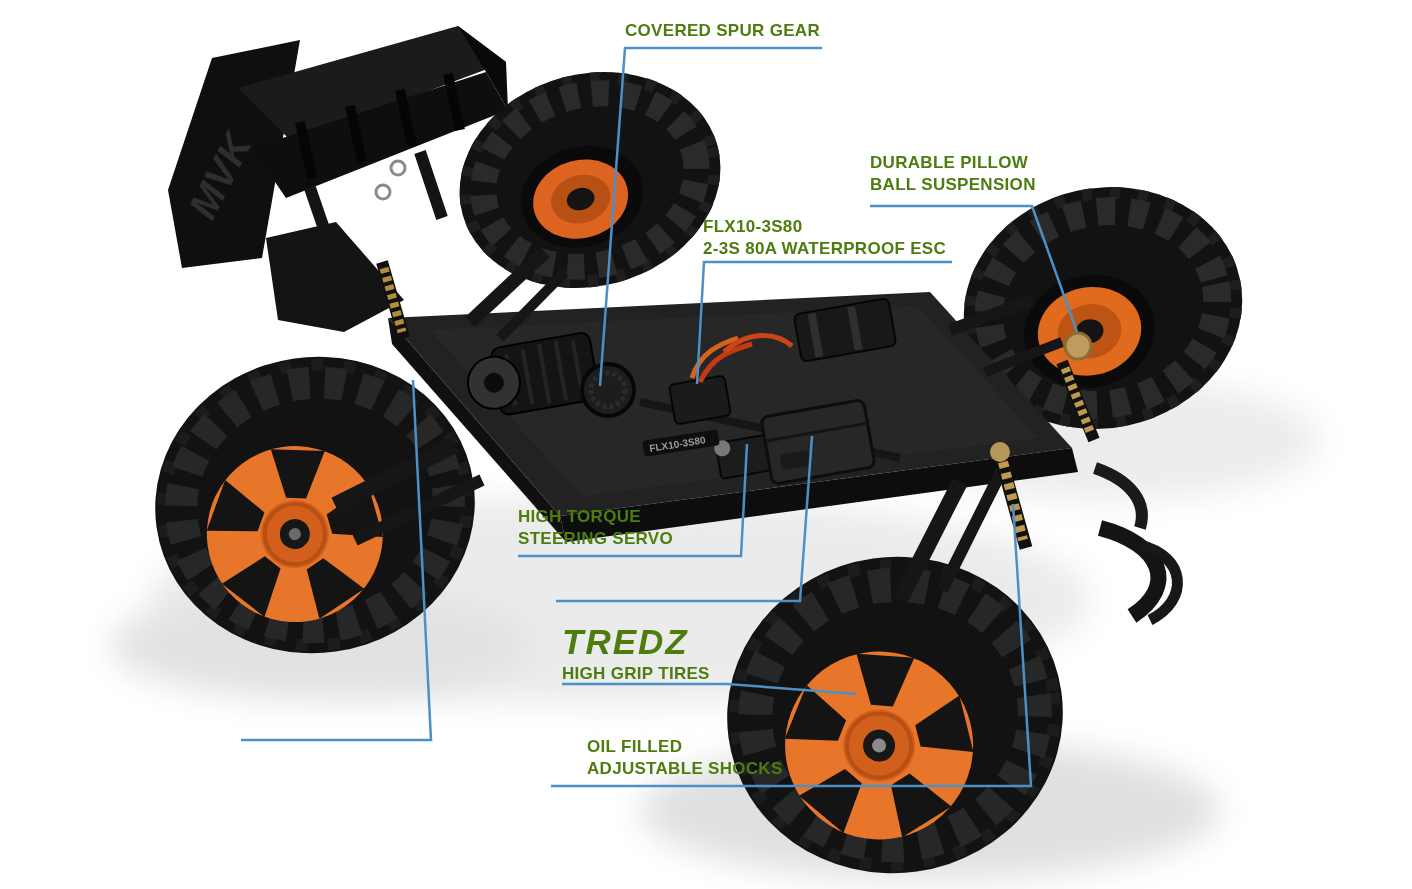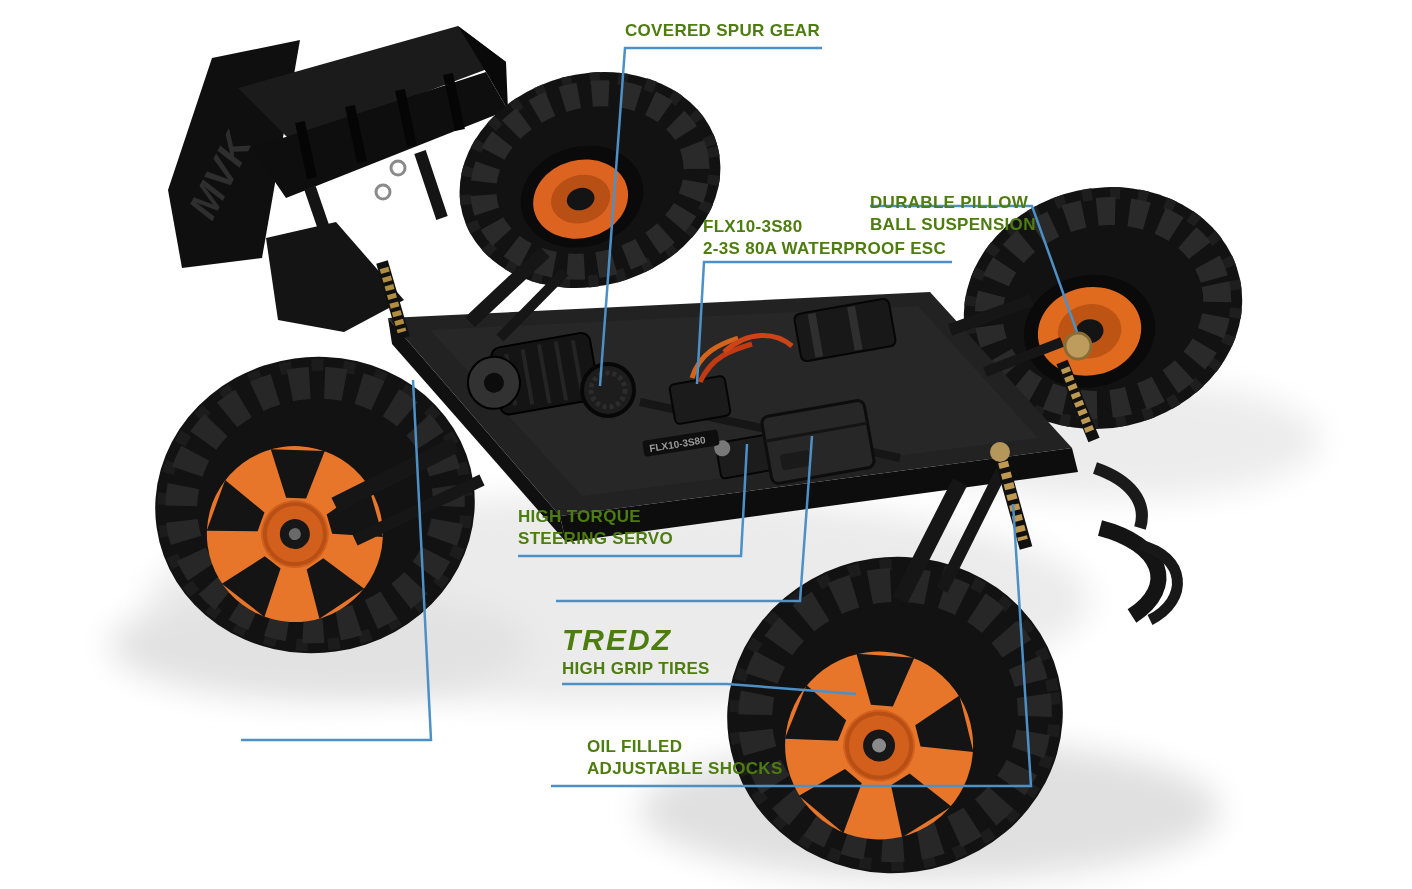--- a/index.html
+++ b/index.html
@@ -3,21 +3,21 @@
 <meta charset="utf-8">
 <style>
   html,body{margin:0;padding:0;background:#ffffff;}
   .stage{position:relative;width:1412px;height:889px;background:#ffffff;overflow:hidden;
          font-family:"Liberation Sans",sans-serif;}
   .art,.overlay{position:absolute;left:0;top:0;width:1412px;height:889px;}
   .overlay{pointer-events:none;}
   .callout{position:absolute;color:#4d7c0f;font-weight:bold;font-size:17px;
            line-height:1.32;letter-spacing:.3px;white-space:nowrap;text-transform:uppercase;}
   .callout .ln{display:block;}
-  .brand{display:block;font-size:30px;font-style:italic;font-weight:800;
+  .brand{display:block;font-size:35px;font-style:italic;font-weight:800;
          letter-spacing:2px;line-height:1.05;margin-bottom:2px;}
 </style>
 </head>
 <body>
 
 <div class="stage">
 
   <svg class="art" viewBox="0 0 1412 889">
     <defs>
       <filter id="soft" x="-60%" y="-60%" width="220%" height="220%">
@@ -214,21 +214,21 @@
       <polyline points="562,684 727,684 856,694"></polyline>
       <polyline points="241,740 431,740 413,380"></polyline>
       <polyline points="551,786 1031,786 1013,504"></polyline>
     </g>
   </svg>
 
   <div class="callout" style="left:625px;top:20px;">
     <span class="ln">COVERED SPUR GEAR</span>
   </div>
 
-  <div class="callout" style="left:870px;top:152px;margin-top:40px;">
+  <div class="callout" style="left:870px;top:152px;">
     <span class="ln">DURABLE PILLOW</span>
     <span class="ln">BALL SUSPENSION</span>
   </div>
 
   <div class="callout" style="left:703px;top:216px;">
     <span class="ln">FLX10-3S80</span>
     <span class="ln">2-3S 80A WATERPROOF ESC</span>
   </div>
 
   <div class="callout" style="left:518px;top:506px;">

